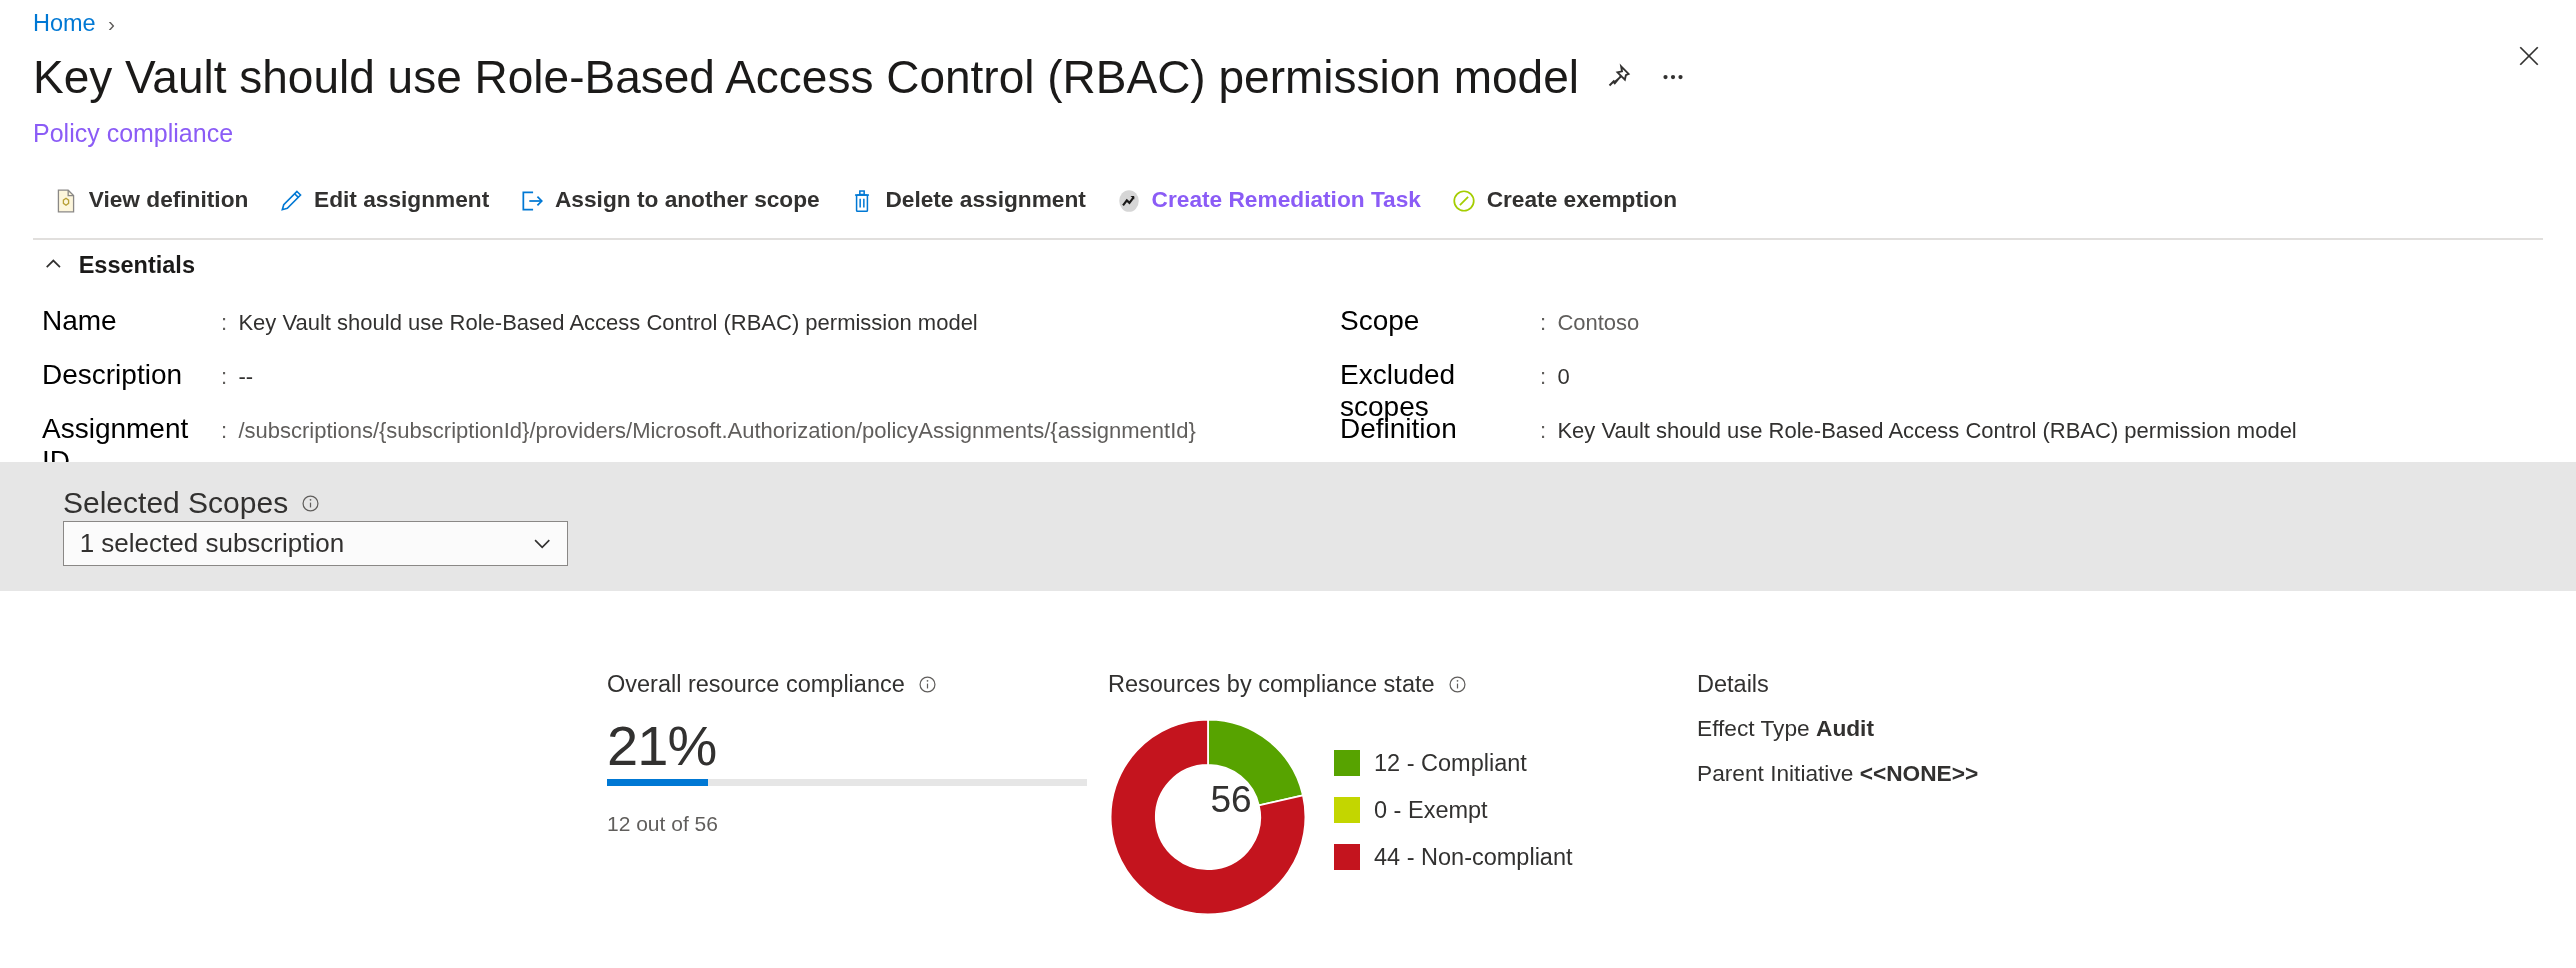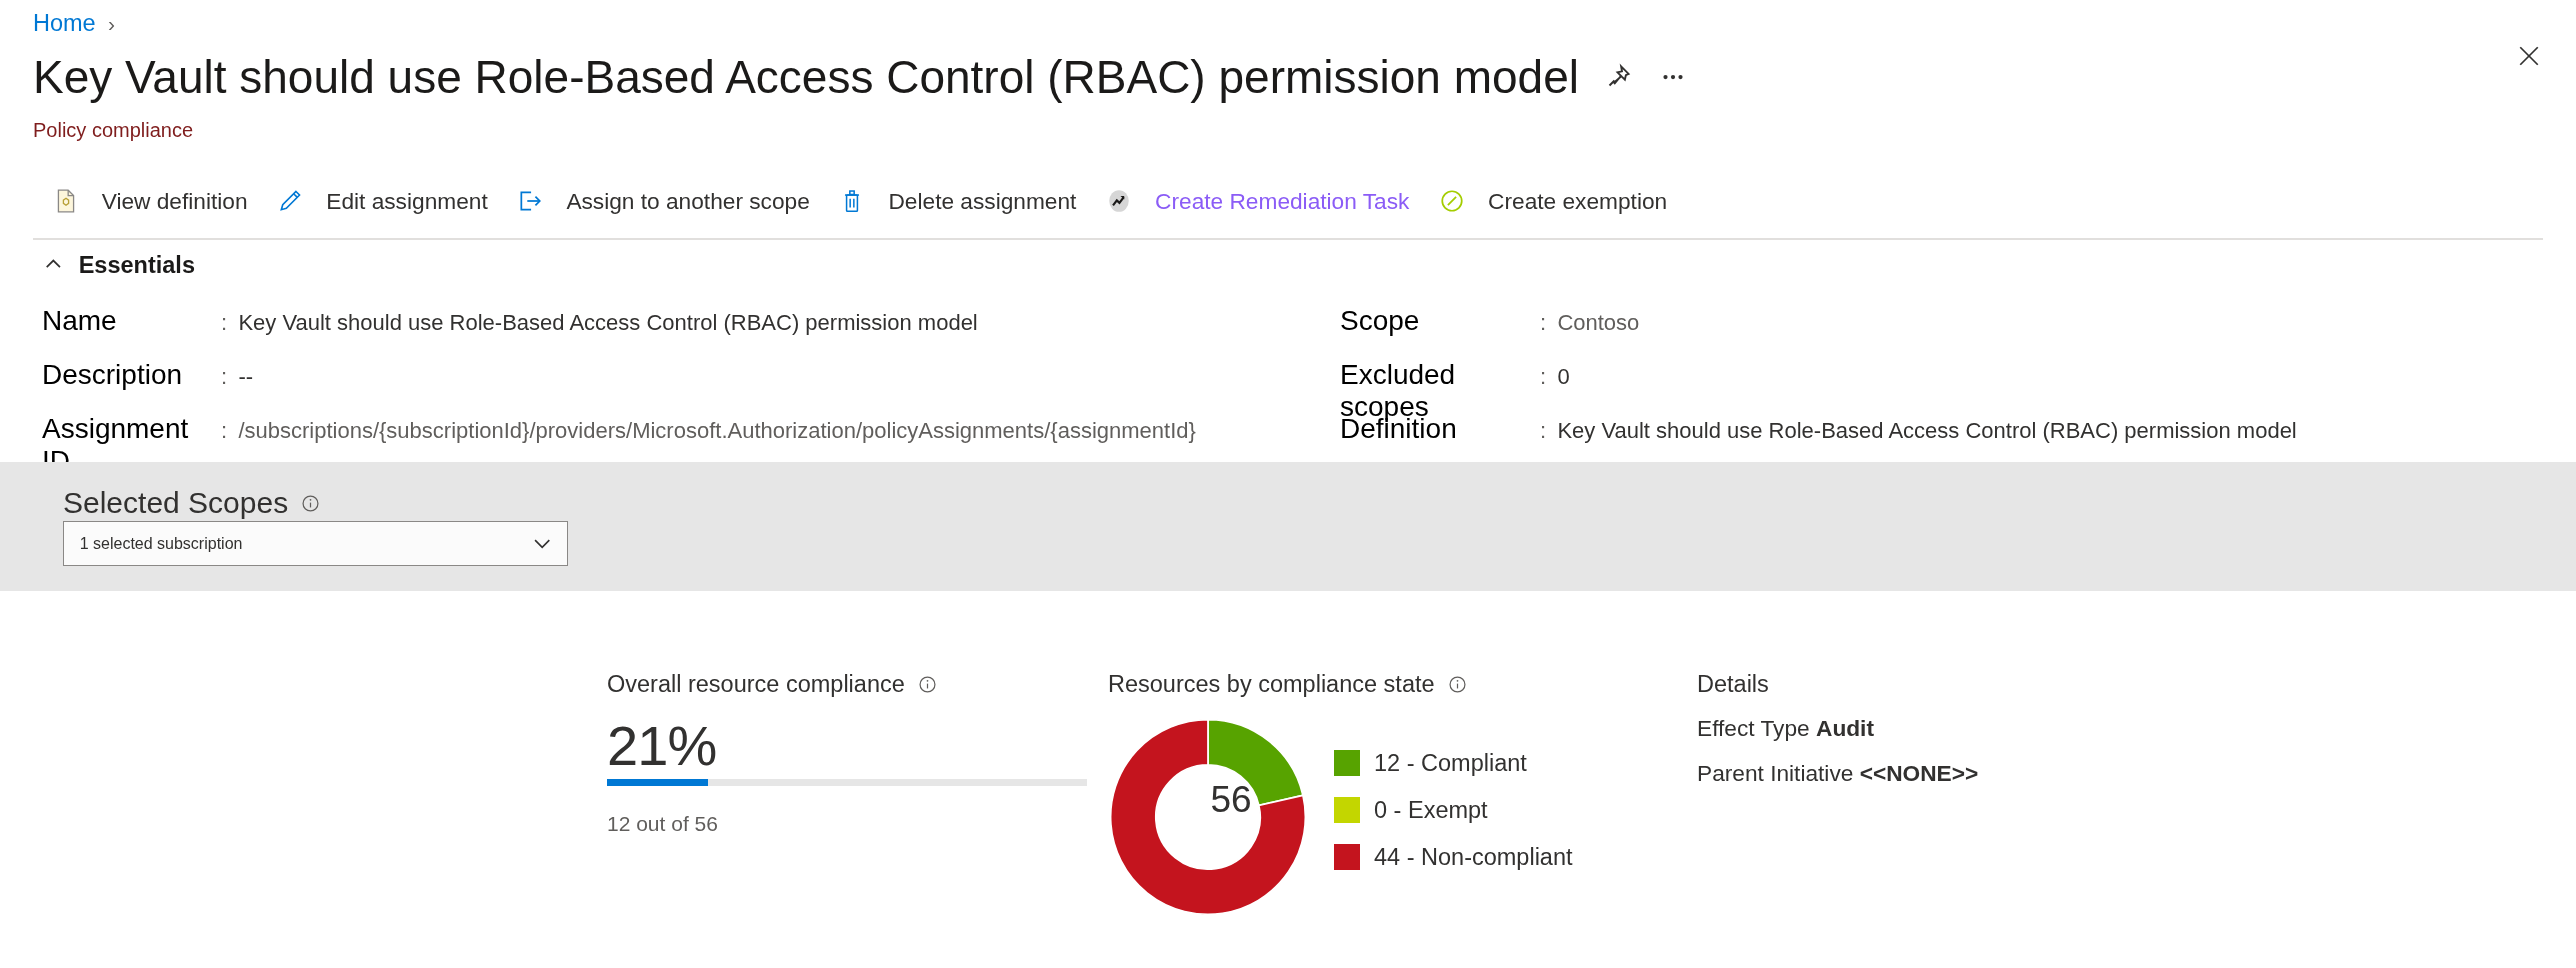--- a/index.html
+++ b/index.html
@@ -14,27 +14,27 @@
 
   
   .breadcrumb { position: absolute; left: 33px; top: 12.2px; display: flex; align-items: center; gap: 12.2px; }
   .crumb-link { font-size: 23.5px; color: #0078d4; cursor: pointer; line-height: 1; }
   .crumb-sep { font-size: 21px; color: #605e5c; line-height: 1; }
 
   
   .title-row { position: absolute; left: 33px; top: 51px; display: flex; align-items: center; gap: 24.4px; }
   .page-title { font-size: 46px; font-weight: 400; color: #1b1a19; line-height: 1.15; white-space: nowrap; }
   .hdr-icon { cursor: pointer; display: flex; align-items: center; justify-content: center; }
-  .subtitle { position: absolute; left: 33px; top: 119px; font-size: 20px; color: #7f1d1d; }
+  .subtitle { position: absolute; left: 33px; top: 119px; font-size: 25px; color: #8b5cf6; }
   .close-btn { position: absolute; right: 24.4px; top: 33px; width: 45px; height: 45px; display: flex;
                align-items: center; justify-content: center; cursor: pointer; }
 
   
   .toolbar { position: absolute; left: 42px; top: 179px; display: flex; align-items: center; gap: 0; }
-  .tb-cmd { display: flex; align-items: center; gap: 21px; padding: 7px 19px 7px 8.7px; cursor: pointer; white-space: nowrap; }
+  .tb-cmd { display: flex; align-items: flex-start; gap: 8px; padding: 7px 19px 7px 8.7px; cursor: pointer; white-space: nowrap; font-weight: bold; }
   .tb-cmd .tb-label { font-size: 22.7px; color: #323130; }
   .tb-cmd.disabled { cursor: default; }
   .tb-cmd.disabled .tb-label { color: #8b5cf6; }
   .tb-ico { width: 30px; height: 30px; display: flex; align-items: center; justify-content: center; flex: 0 0 30px; }
 
   .divider { position: absolute; left: 33px; top: 238px; width: 2510px; height: 1.7px; background: #e1dfdd; }
 
   
   .ess-head { position: absolute; left: 42px; top: 252px; display: flex; align-items: center; gap: 14px; cursor: pointer; }
   .ess-head .ess-label { font-size: 23.5px; font-weight: 600; color: #1b1a19; }
@@ -50,21 +50,21 @@
   .ess-val { font-size: 22px; color: #323130; }
   .ess-val.muted { color: #605e5c; }
 
   
   .scope-band { position: absolute; left: 0; top: 462px; width: 2576px; height: 129px; background: #e6e6e6; }
   .scope-label { position: absolute; left: 63px; top: 486px; display: flex; align-items: center; gap: 12.2px; }
   .scope-label .sl-text { font-size: 30px; color: #323130; }
   .scope-select { position: absolute; left: 63px; top: 521px; width: 505px; height: 45px;
                   background: #fbfbfb; border: 1.7px solid #8a8886; display: flex; align-items: center;
                   justify-content: space-between; cursor: pointer; }
-  .scope-select .ss-val { font-size: 16px; color: #323130; padding-left: 15.7px; }
+  .scope-select .ss-val { font-size: 26px; color: #323130; padding-left: 15.7px; }
   .scope-select .ss-chev { width: 49px; display: flex; align-items: center; justify-content: center; }
 
   
   .m-title { display: flex; align-items: center; gap: 12.2px; }
   .m-title .mt-text { font-size: 23.5px; color: #323130; }
 
   .m-compliance { position: absolute; left: 87px; top: 671px; }
   .cs-badge { width: 58px; height: 58px; border-radius: 50%; margin-top: 28px; position: relative;
               display: flex; align-items: center; justify-content: center; }
   .cs-text { margin-top: 24.4px; font-size: 22.7px; color: #323130; }

